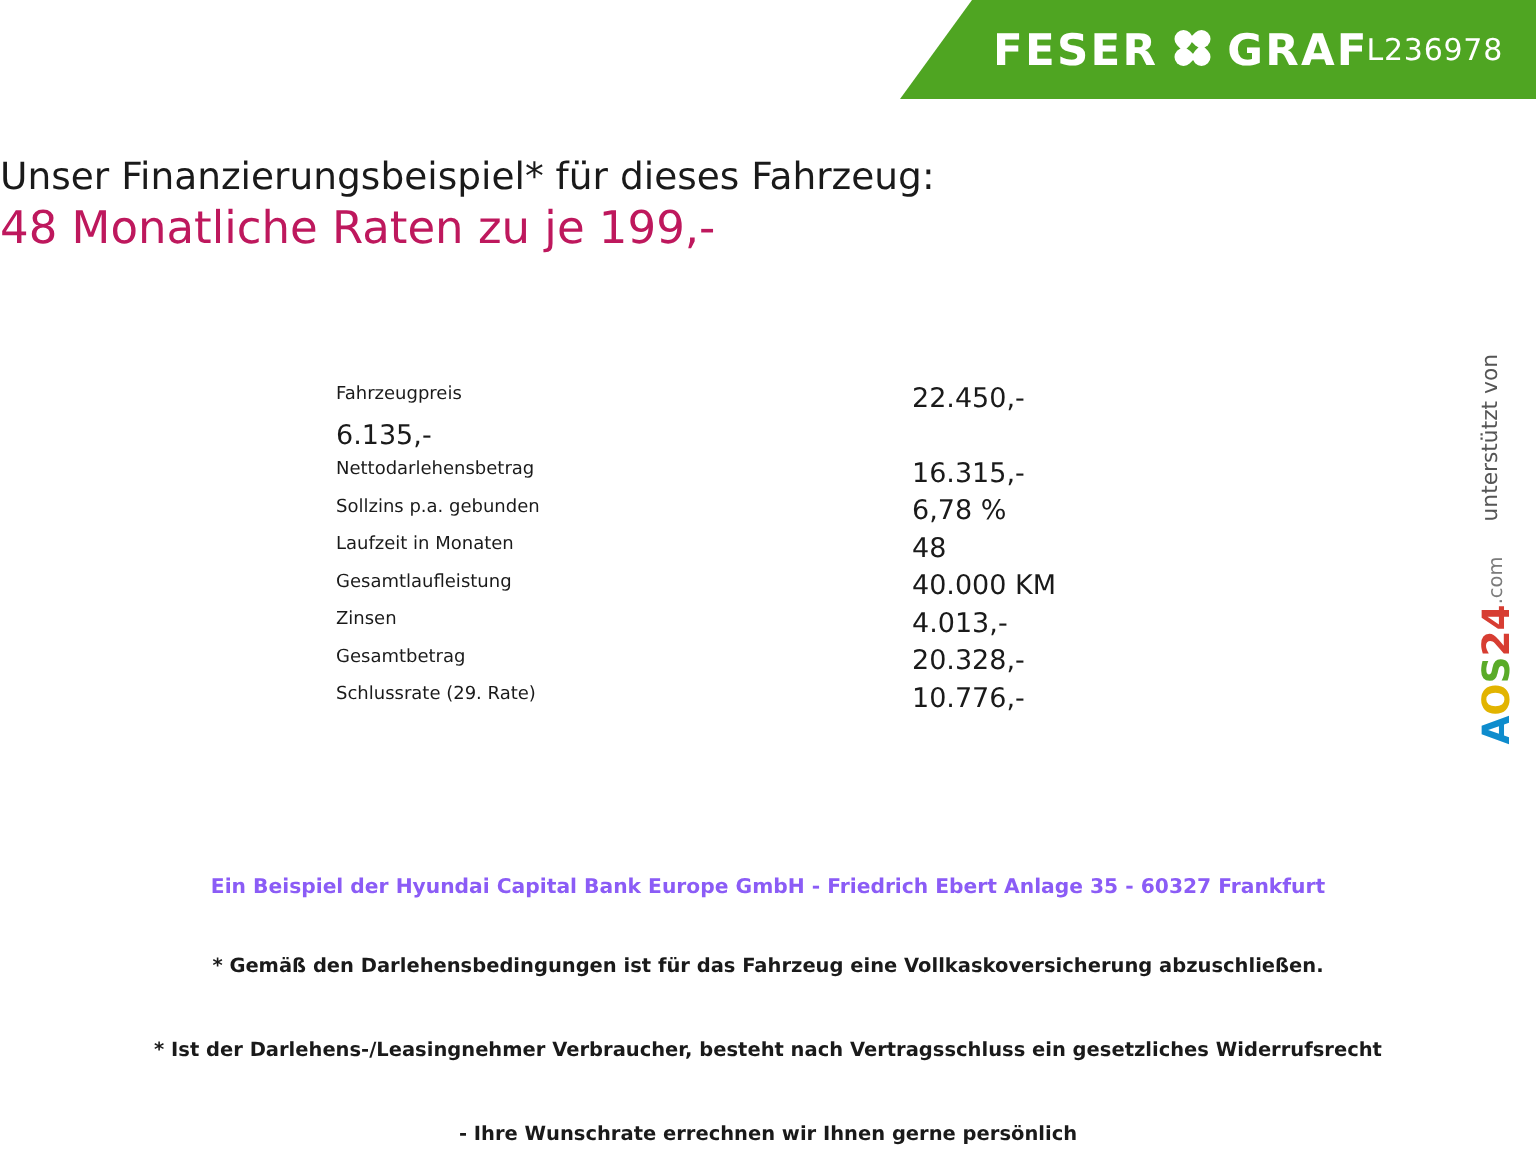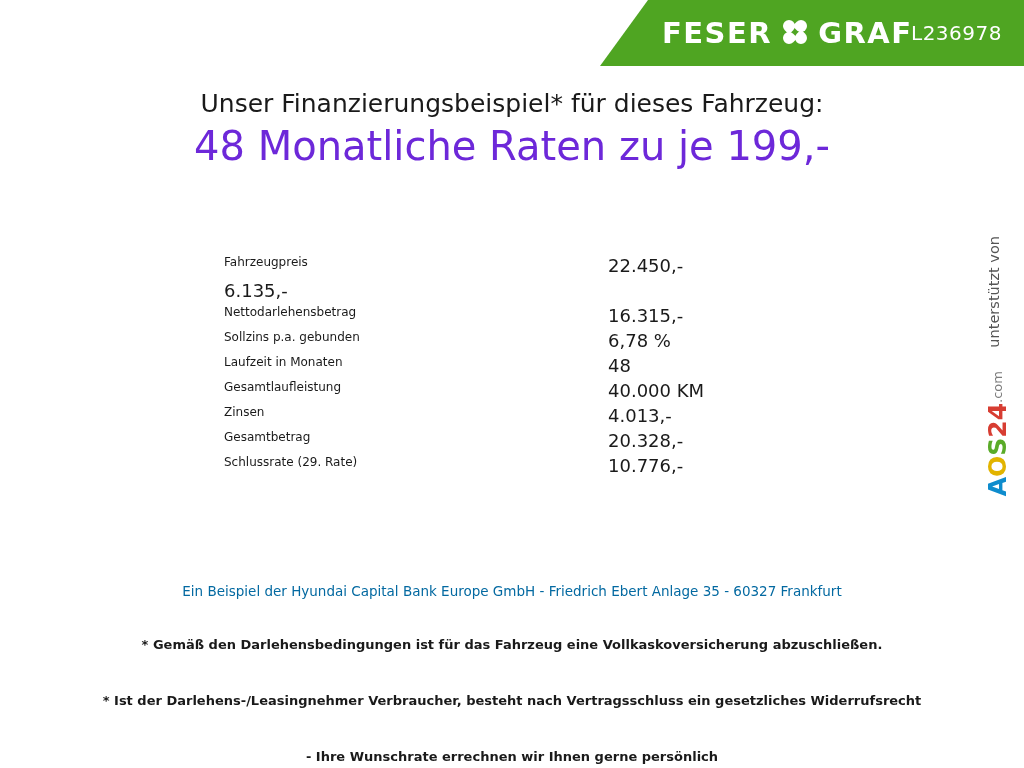--- a/index.html
+++ b/index.html
@@ -64,33 +64,32 @@
     top: 50%;
     transform: translateY(-50%);
     color: #ffffff;
     font-size: 20px;
     letter-spacing: 0.5px;
   }
 
   
   .title-block {
     position: absolute;
-    top: 88px;
+    top: 102px;
     left: 0;
     width: 1024px;
-    text-align: center;
   }
   .title-line1 {
     font-size: 25px;
     color: #1a1a1a;
     line-height: 1.25;
   }
   .title-line2 {
-    font-size: 40px;
-    color: #6d28d9;
+    font-size: 30px;
+    color: #be185d;
     line-height: 1.35;
   }
 
   
   .finance-table {
     position: absolute;
     top: 255px;
     left: 224px;
     width: 560px;
   }
@@ -114,22 +113,22 @@
   
   .footer {
     position: absolute;
     left: 0;
     top: 583px;
     width: 1024px;
     text-align: center;
   }
   .footer-bank {
     font-size: 13.5px;
-    font-weight: normal;
-    color: #0369a1;
+    font-weight: bold;
+    color: #8b5cf6;
     margin-bottom: 22px;
   }
   .footer-note {
     font-size: 13px;
     font-weight: bold;
     color: #1a1a1a;
     line-height: 1.45;
     margin-top: 37px;
   }
 

